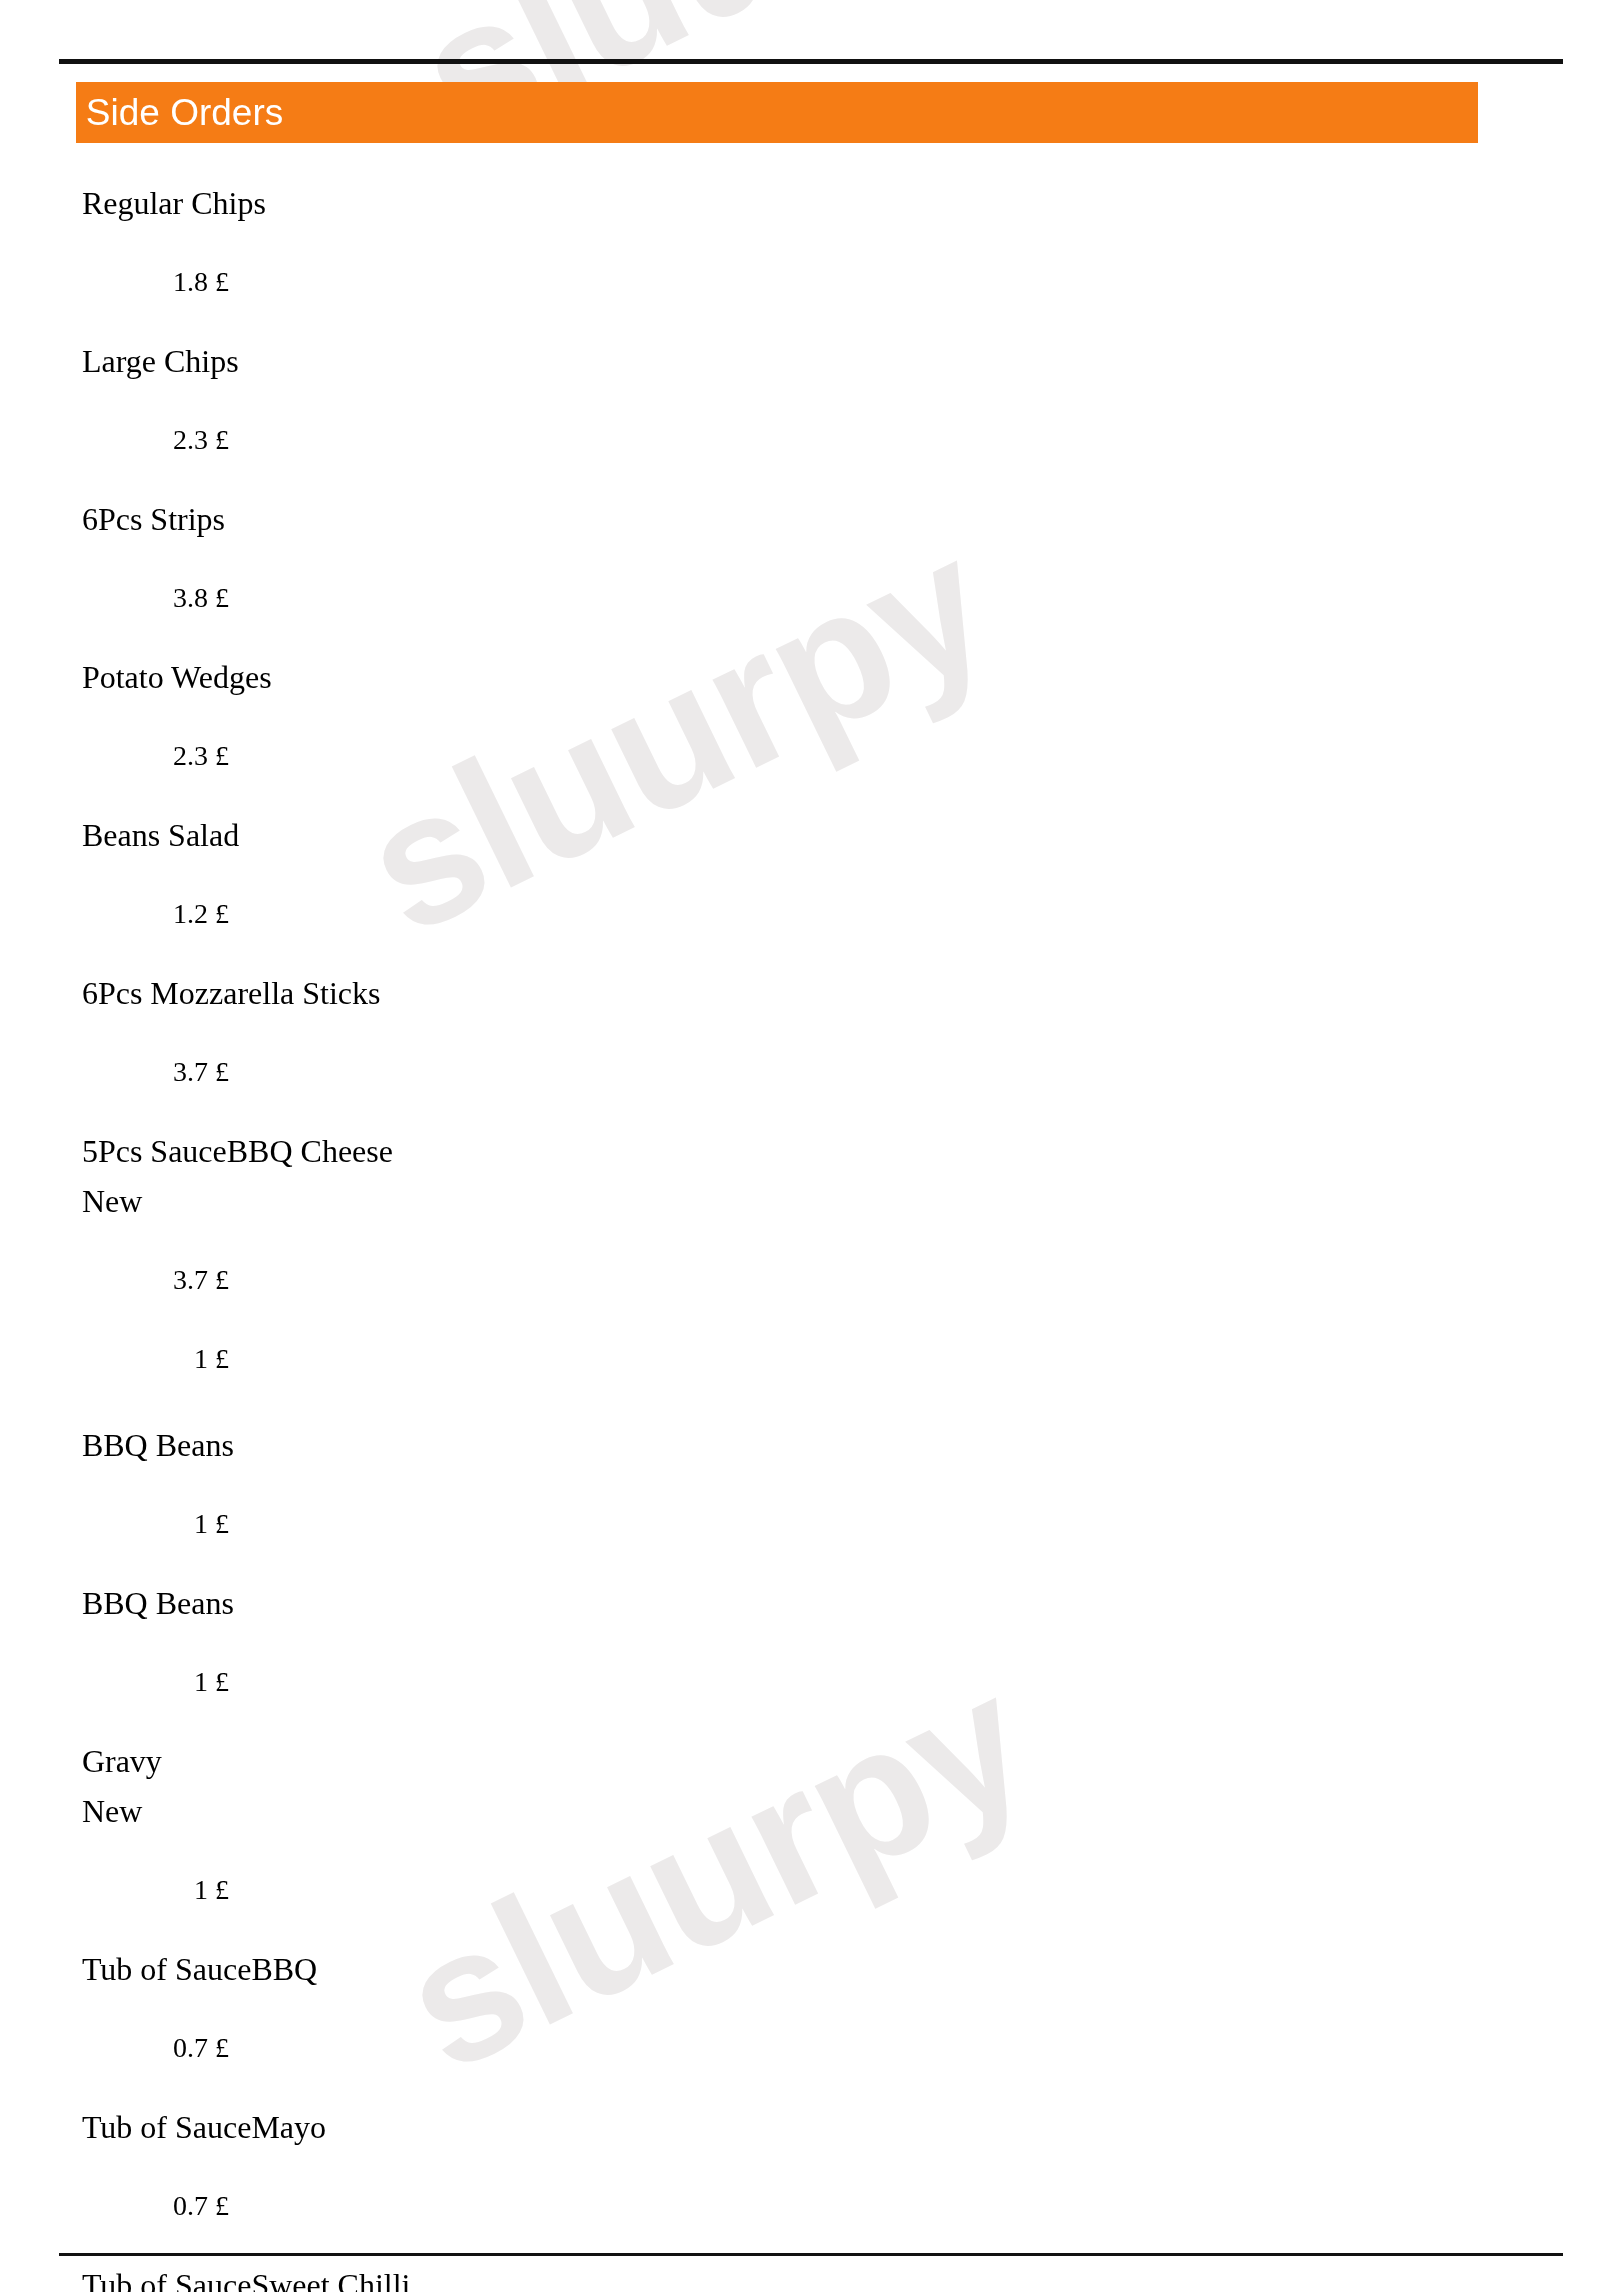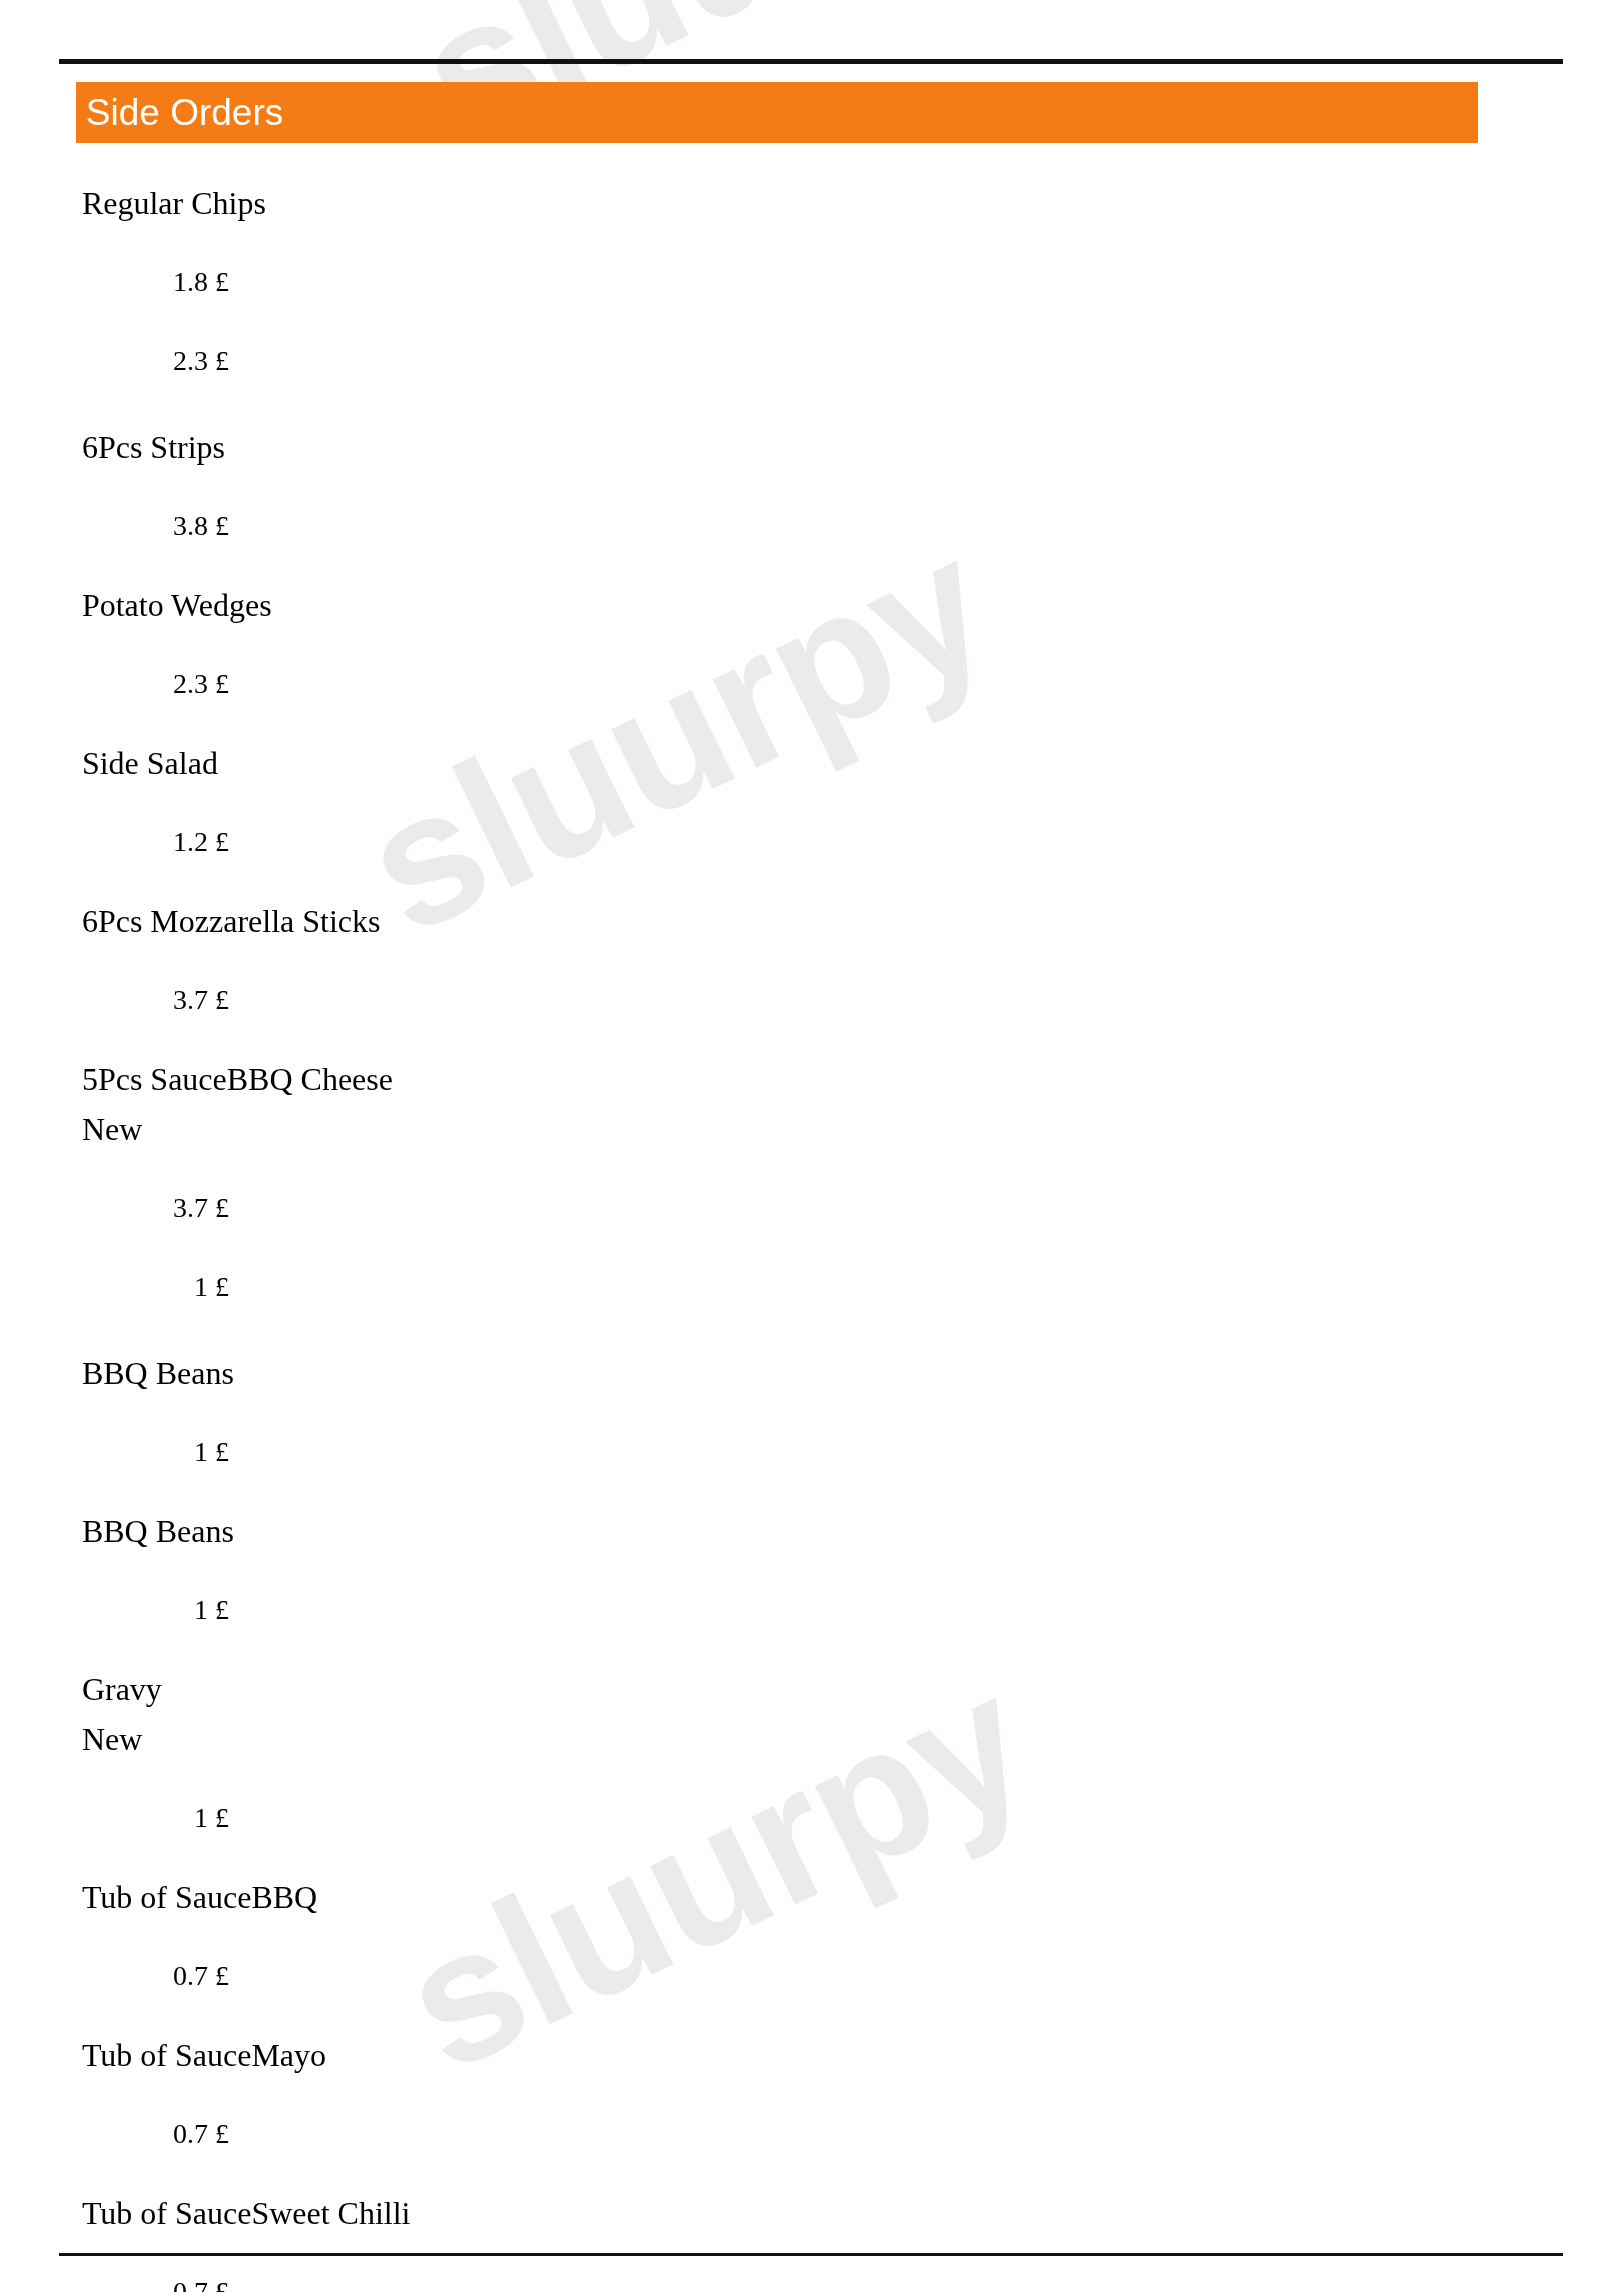--- a/index.html
+++ b/index.html
@@ -143,32 +143,33 @@
   <div class="top-rule"></div>
 
   <div class="content">
     <div class="section-header" style="background: rgb(245, 124, 21); color: rgb(255, 255, 255);">Side Orders</div>
     <div class="items">
         <div class="item">
           <div class="item-name">Regular Chips</div>
           <div class="item-price">1.8 £</div>
         </div>
         <div class="item">
+          <div class="item-name">Large Chips</div>
           <div class="item-price">2.3 £</div>
         </div>
         <div class="item">
           <div class="item-name">6Pcs Strips</div>
           <div class="item-price">3.8 £</div>
         </div>
         <div class="item">
           <div class="item-name">Potato Wedges</div>
           <div class="item-price">2.3 £</div>
         </div>
         <div class="item">
-          <div class="item-name">Side Salad</div>
+          <div class="item-name">Beans Salad</div>
           <div class="item-price">1.2 £</div>
         </div>
         <div class="item">
           <div class="item-name">6Pcs Mozzarella Sticks</div>
           <div class="item-price">3.7 £</div>
         </div>
         <div class="item">
           <div class="item-name">5Pcs SauceBBQ Cheese
 New</div>
           <div class="item-price">3.7 £</div>

